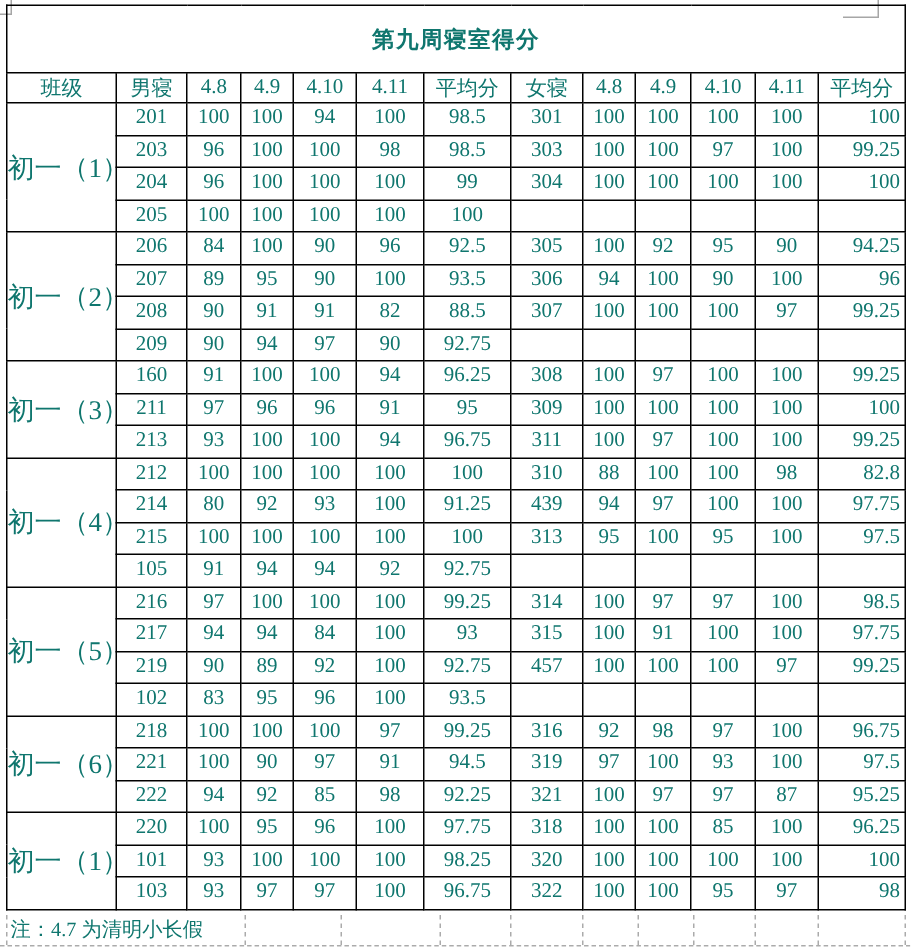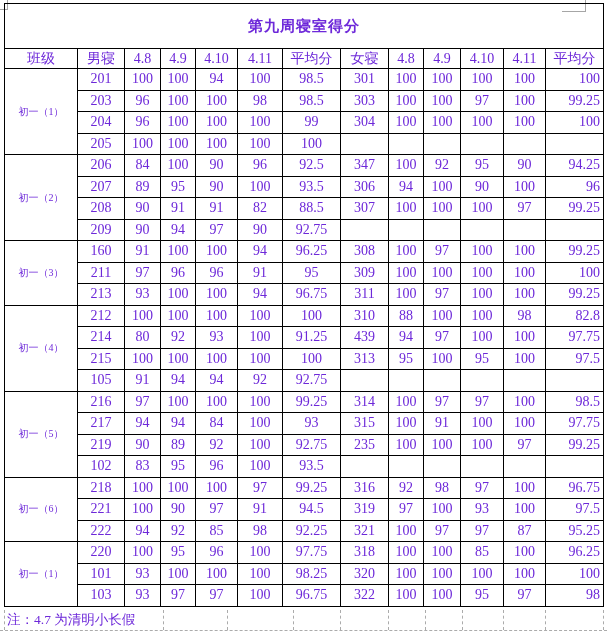--- a/index.html
+++ b/index.html
@@ -1,30 +1,30 @@
 <!DOCTYPE html>
 <html><head>
 <meta charset="utf-8">
 <style>
   html,body{margin:0;padding:0;background:#fff;}
   #page{position:relative;width:607px;height:632px;background:#fff;overflow:hidden;
-        font-family:"Liberation Serif","DejaVu Serif",serif;color:#6d28d9;}
+        font-family:"Liberation Serif","DejaVu Serif",serif;color:#0f766e;}
   
   .mark{position:absolute;}
   #mark-tl{left:0;top:0;width:7px;height:9px;border-right:1.5px solid #a6a6a6;border-bottom:1.5px solid #a6a6a6;}
   #mark-tr{left:562px;top:0;width:23px;height:11px;border-right:1.5px solid #a6a6a6;border-bottom:1.5px solid #a6a6a6;}
   
   table{position:absolute;left:4px;top:3px;width:599px;border-collapse:collapse;table-layout:fixed;}
   td,th{border:1.5px solid #000;padding:0;text-align:center;vertical-align:middle;
         font-size:14px;font-weight:normal;overflow:hidden;white-space:nowrap;}
   tr.title-row td{height:44px;font-size:15px;font-weight:bold;letter-spacing:1px;}
   tr.head-row td{height:19px;}
   tbody tr{height:21.5px;}
   tbody td{height:20px;line-height:20px;}
-  td.cls{font-size:10px;}
+  td.cls{font-size:18px;}
   td.ravg{text-align:right;padding-right:3px;}
   
   #footer{position:absolute;left:0;top:609px;width:518px;height:23px;}
   .vdash{position:absolute;top:1px;height:20px;width:0;border-left:1px dashed #ababab;}
   #hdash{position:absolute;left:0;top:21px;width:607px;height:0;border-top:1px dashed #ababab;}
   #note{position:absolute;left:7px;top:2px;font-size:13.5px;}
 </style>
 </head>
 <body>
 
@@ -128,21 +128,21 @@
           <td class="ravg"></td>
         </tr>
         <tr>
           <td rowspan="4" class="cls">初一（2）</td>
           <td>206</td>
           <td>84</td>
           <td>100</td>
           <td>90</td>
           <td>96</td>
           <td>92.5</td>
-          <td>347</td>
+          <td>305</td>
           <td>100</td>
           <td>92</td>
           <td>95</td>
           <td>90</td>
           <td class="ravg">94.25</td>
         </tr>
         <tr>
           <td>207</td>
           <td>89</td>
           <td>95</td>
@@ -313,21 +313,21 @@
           <td>100</td>
           <td class="ravg">97.75</td>
         </tr>
         <tr>
           <td>219</td>
           <td>90</td>
           <td>89</td>
           <td>92</td>
           <td>100</td>
           <td>92.75</td>
-          <td>235</td>
+          <td>457</td>
           <td>100</td>
           <td>100</td>
           <td>100</td>
           <td>97</td>
           <td class="ravg">99.25</td>
         </tr>
         <tr>
           <td>102</td>
           <td>83</td>
           <td>95</td>

